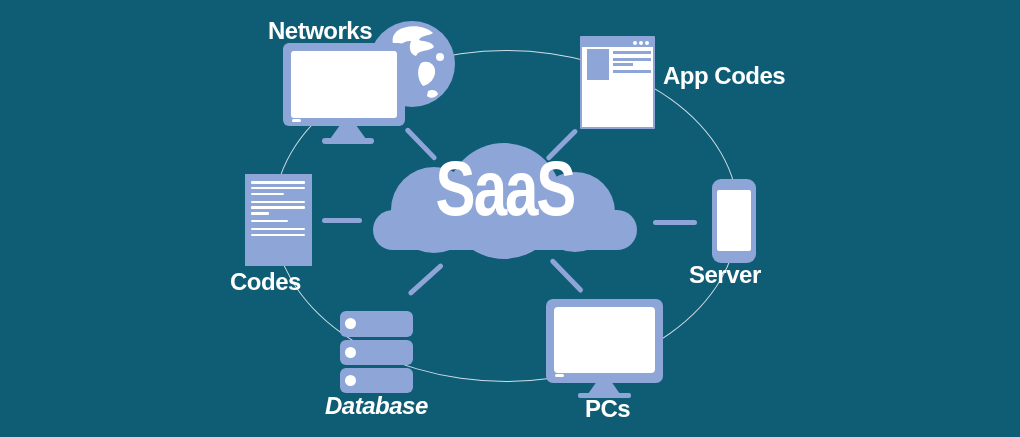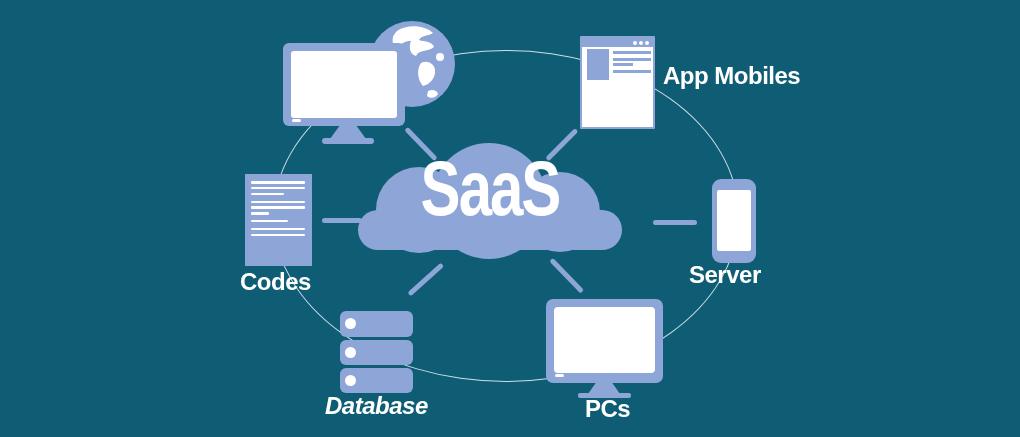--- a/index.html
+++ b/index.html
@@ -25,42 +25,42 @@
     height:5px;background:var(--accent);border-radius:3px;
     transform-origin:left center;
   }
   .conn.tl{left:406px;top:126px;width:43px;transform:rotate(46deg);}
   .conn.tr{left:547px;top:157px;width:42px;transform:rotate(-45deg);}
   .conn.l {left:322px;top:218px;width:40px;}
   .conn.r {left:653px;top:220px;width:44px;}
   .conn.bl{left:409px;top:292px;width:45px;transform:rotate(-42deg);}
   .conn.br{left:551px;top:257px;width:45px;transform:rotate(46deg);}
   
-  .cloud{left:358px;top:140px;width:264px;height:110px;}
+  .cloud{left:373px;top:140px;width:264px;height:110px;}
   .cloud .bump{position:absolute;background:var(--accent);border-radius:50%;}
   .cloud .bump.mid{left:73px;top:3px;width:116px;height:116px;}
   .cloud .bump.lft{left:18px;top:27px;width:86px;height:86px;}
   .cloud .bump.rgt{left:162px;top:32px;width:80px;height:80px;}
   .cloud .base{position:absolute;left:0;top:70px;width:264px;height:40px;border-radius:20px;background:var(--accent);}
   .cloud .saas{
     position:absolute;left:0;top:10px;width:264px;text-align:center;
     font-size:60px;font-weight:bold;color:var(--white);line-height:1;
     letter-spacing:-2px;transform:scaleY(1.3);transform-origin:top center;
   }
   
   .label{
     color:var(--white);font-weight:bold;font-size:24px;
     letter-spacing:-0.5px;white-space:nowrap;
   }
   .label.networks{left:268px;top:17px;}
   .label.appserver{left:663px;top:62px;}
   .label.mobiles{left:689px;top:261px;}
   .label.pcs{left:585px;top:395px;}
   .label.database{left:325px;top:392px;font-style:italic;}
-  .label.codes{left:240px;top:268px;}
+  .label.codes{left:230px;top:268px;}
   
   .fillacc{background:var(--accent);}
   .fillwht{background:var(--white);}
   
   .globe{left:369px;top:21px;width:86px;height:86px;}
   .mon-frame{left:283px;top:43px;width:122px;height:83px;border-radius:6px;}
   .mon-screen{left:291px;top:51px;width:106px;height:67px;border-radius:3px;}
   .mon-dash{left:292px;top:119px;width:9px;height:3px;border-radius:1.5px;}
   .mon-stand{left:330px;top:126px;width:36px;height:13px;clip-path:polygon(26% 0,74% 0,100% 100%,0 100%);}
   .mon-base{left:322px;top:138px;width:52px;height:6px;border-radius:3px;}
@@ -124,33 +124,34 @@
       <path fill="#FFFFFF" d="M52 42 C58 39 65 42 66 49 C67 57 60 64 54 65 C49 60 47 49 52 42 Z"></path>
       <circle cx="71" cy="36" r="4" fill="#FFFFFF"></circle>
       <path fill="#FFFFFF" d="M59 70 C63 68 68 69 69 73 C67 77 61 78 58 75 Z"></path>
     </svg>
   </div>
   <div class="abs mon-frame fillacc"></div>
   <div class="abs mon-screen fillwht"></div>
   <div class="abs mon-dash fillwht"></div>
   <div class="abs mon-stand fillacc"></div>
   <div class="abs mon-base fillacc"></div>
+  <div class="abs label networks">Networks</div>
 
   <div class="abs win">
     <div class="bar"></div>
     <div class="dot d1"></div>
     <div class="dot d2"></div>
     <div class="dot d3"></div>
     <div class="img"></div>
     <div class="ln ln1"></div>
     <div class="ln ln2"></div>
     <div class="ln ln3"></div>
     <div class="ln ln4"></div>
   </div>
-  <div class="abs label appserver">App Mobiles</div>
+  <div class="abs label appserver">App Codes</div>
 
   <div class="abs doc fillacc">
     <div class="ln" style="top:7px;width:54px;"></div>
     <div class="ln" style="top:12.5px;width:54px;"></div>
     <div class="ln" style="top:18.5px;width:33px;"></div>
     <div class="ln" style="top:26.5px;width:54px;"></div>
     <div class="ln" style="top:32px;width:54px;"></div>
     <div class="ln" style="top:38px;width:18px;"></div>
     <div class="ln" style="top:45.5px;width:37px;"></div>
     <div class="ln" style="top:53.5px;width:54px;"></div>

